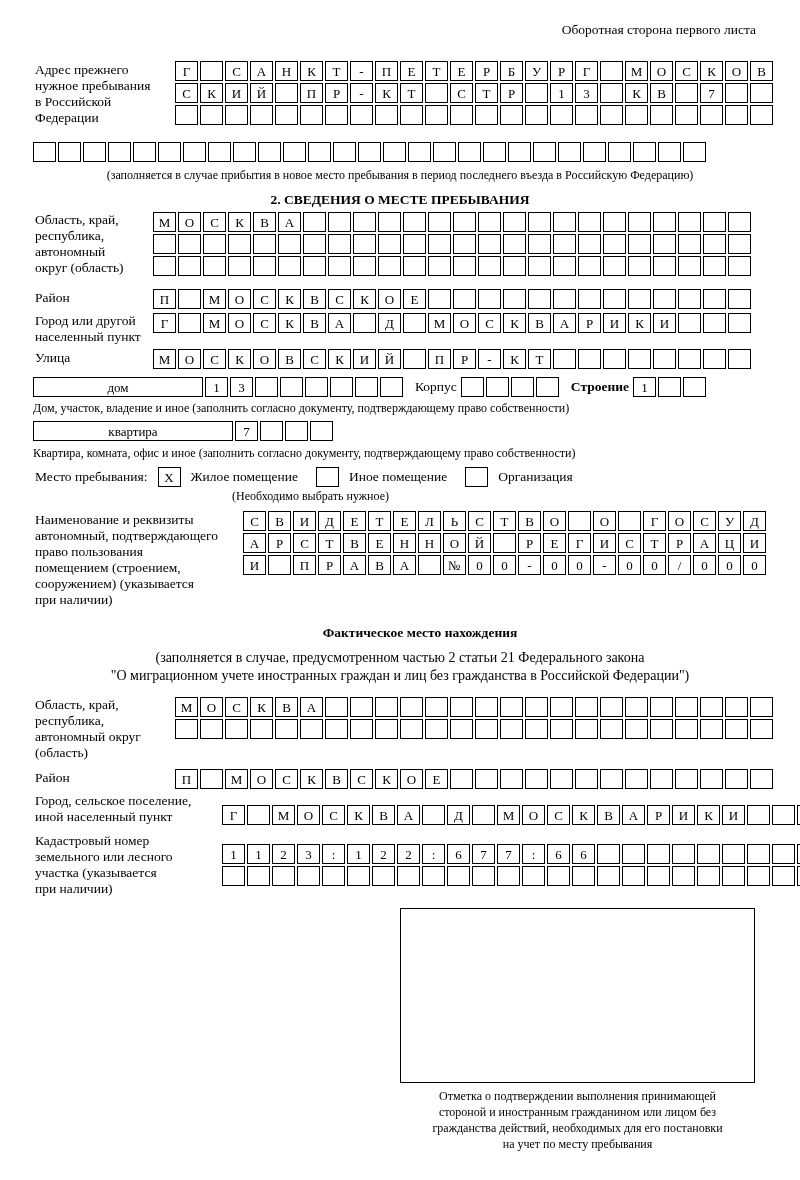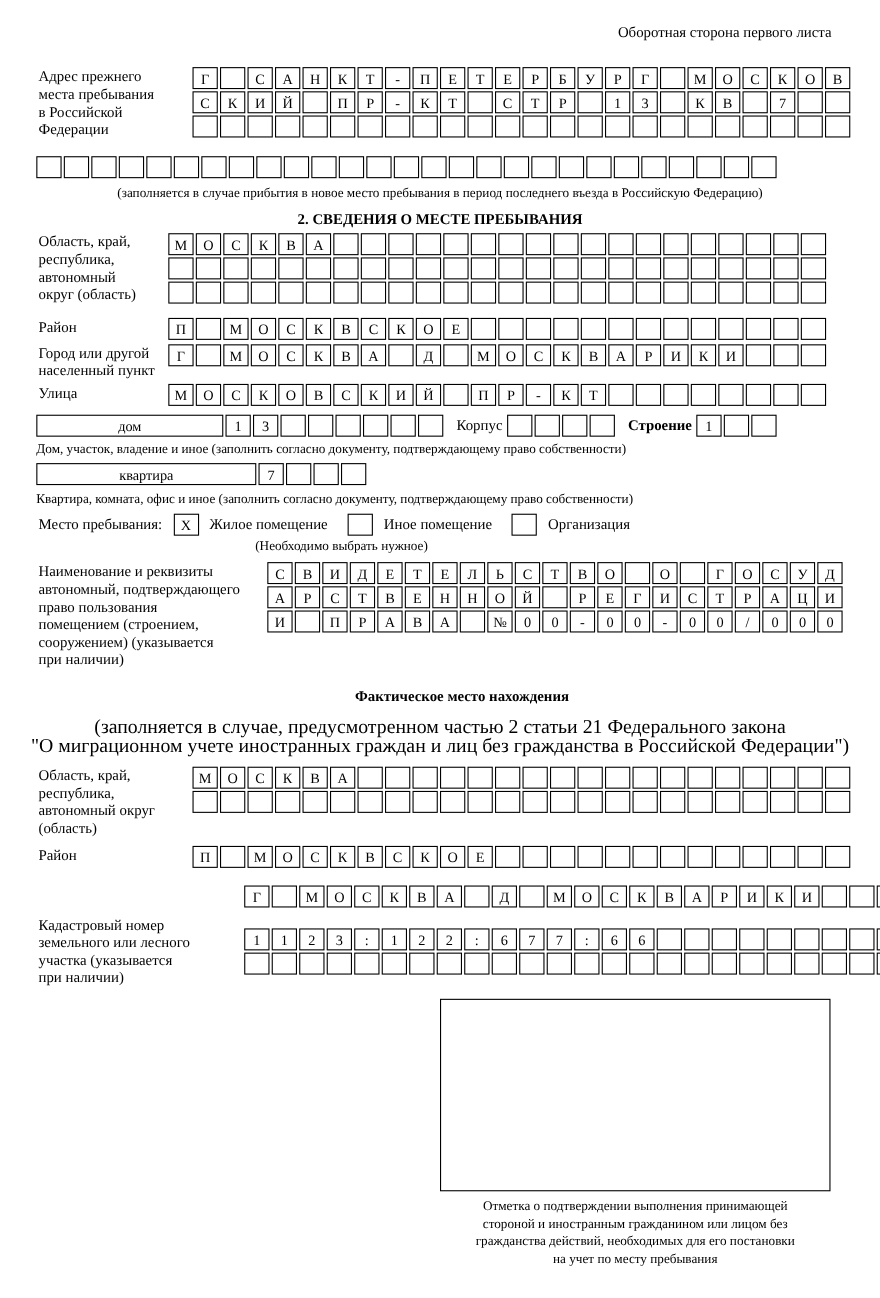--- a/index.html
+++ b/index.html
@@ -31,21 +31,21 @@
     font-size: 13.5px;
     line-height: 16px;
   }
   .center-title {
     text-align: center;
     font-weight: bold;
     font-size: 13.5px;
   }
   .center-note {
     text-align: center;
-    font-size: 18px;
+    font-size: 14px;
   }
   .small-note {
     font-size: 12px;
   }
   
   .boxrow {
     display: flex;
     flex-direction: row;
   }
   .cell {
@@ -92,21 +92,21 @@
 </style>
 </head>
 <body>
 
 <div class="page">
 
   <div class="hdr-right">Оборотная сторона первого листа</div>
 
   <div class="abs lbl-block label" style="left:35px; top:62px; width:140px;">
     <div>Адрес прежнего</div>
-    <div>места пребывания</div>
+    <div>нужное пребывания</div>
     <div>в Российской</div>
     <div>Федерации</div>
   </div>
 
   <div class="abs" id="prev-rows" style="left:175px; top:61px;">
       <div class="boxrow" style="margin-bottom: 2px;">
         <div class="cell filled">Г</div>
         <div class="cell"></div>
         <div class="cell filled">С</div>
         <div class="cell filled">А</div>
@@ -619,20 +619,24 @@
         <div class="cell"></div>
         <div class="cell"></div>
         <div class="cell"></div>
         <div class="cell"></div>
         <div class="cell"></div>
         <div class="cell"></div>
         <div class="cell"></div>
       </div>
     </div>
 
+  <div class="abs lbl-block label" style="left:35px; top:793px; width:190px;">
+    <div>Город, сельское поселение,</div>
+    <div>иной населенный пункт</div>
+  </div>
   <div class="abs" id="al-city-row" style="left:222px; top:805px;">
       <div class="boxrow" style="margin-bottom: 2px;">
         <div class="cell filled">Г</div>
         <div class="cell"></div>
         <div class="cell filled">М</div>
         <div class="cell filled">О</div>
         <div class="cell filled">С</div>
         <div class="cell filled">К</div>
         <div class="cell filled">В</div>
         <div class="cell filled">А</div>

